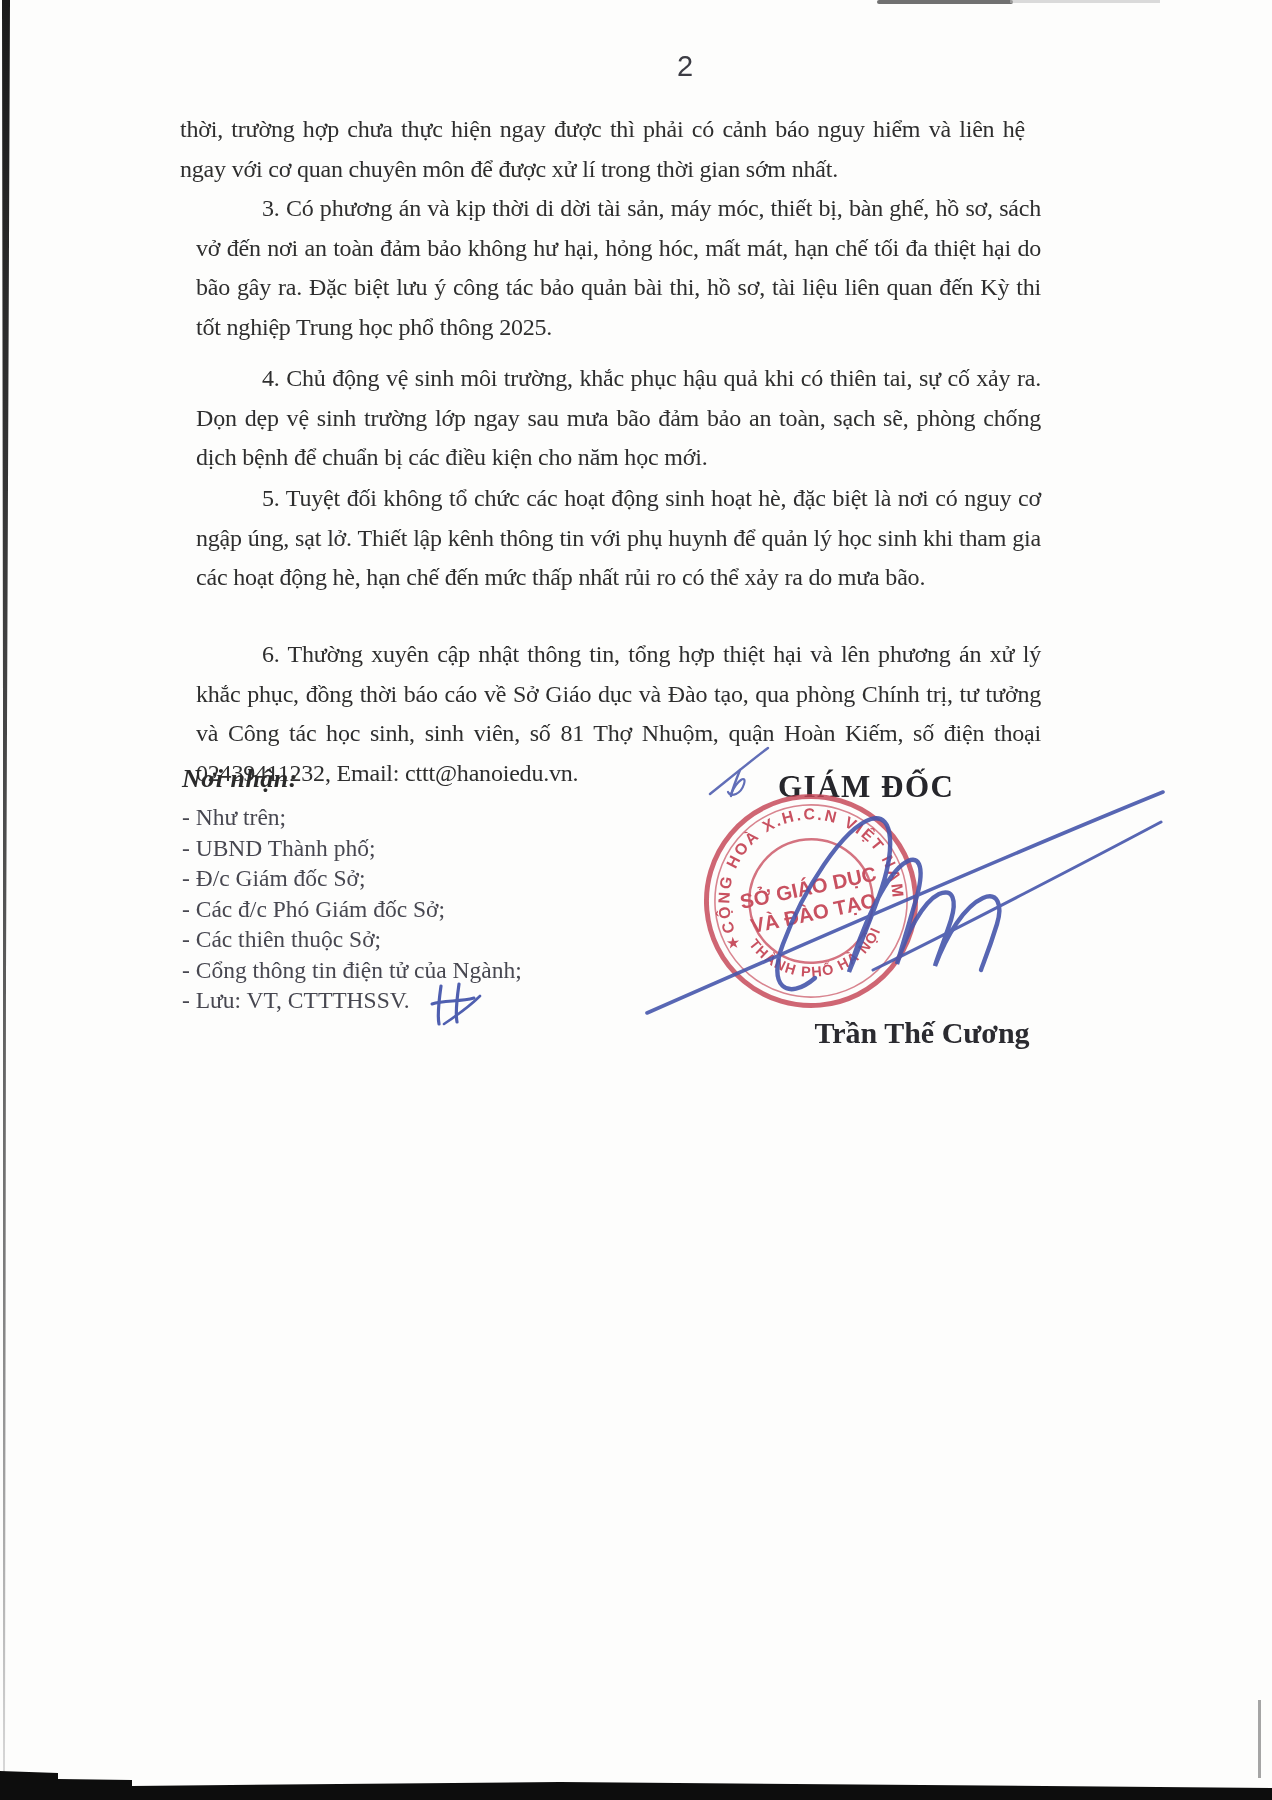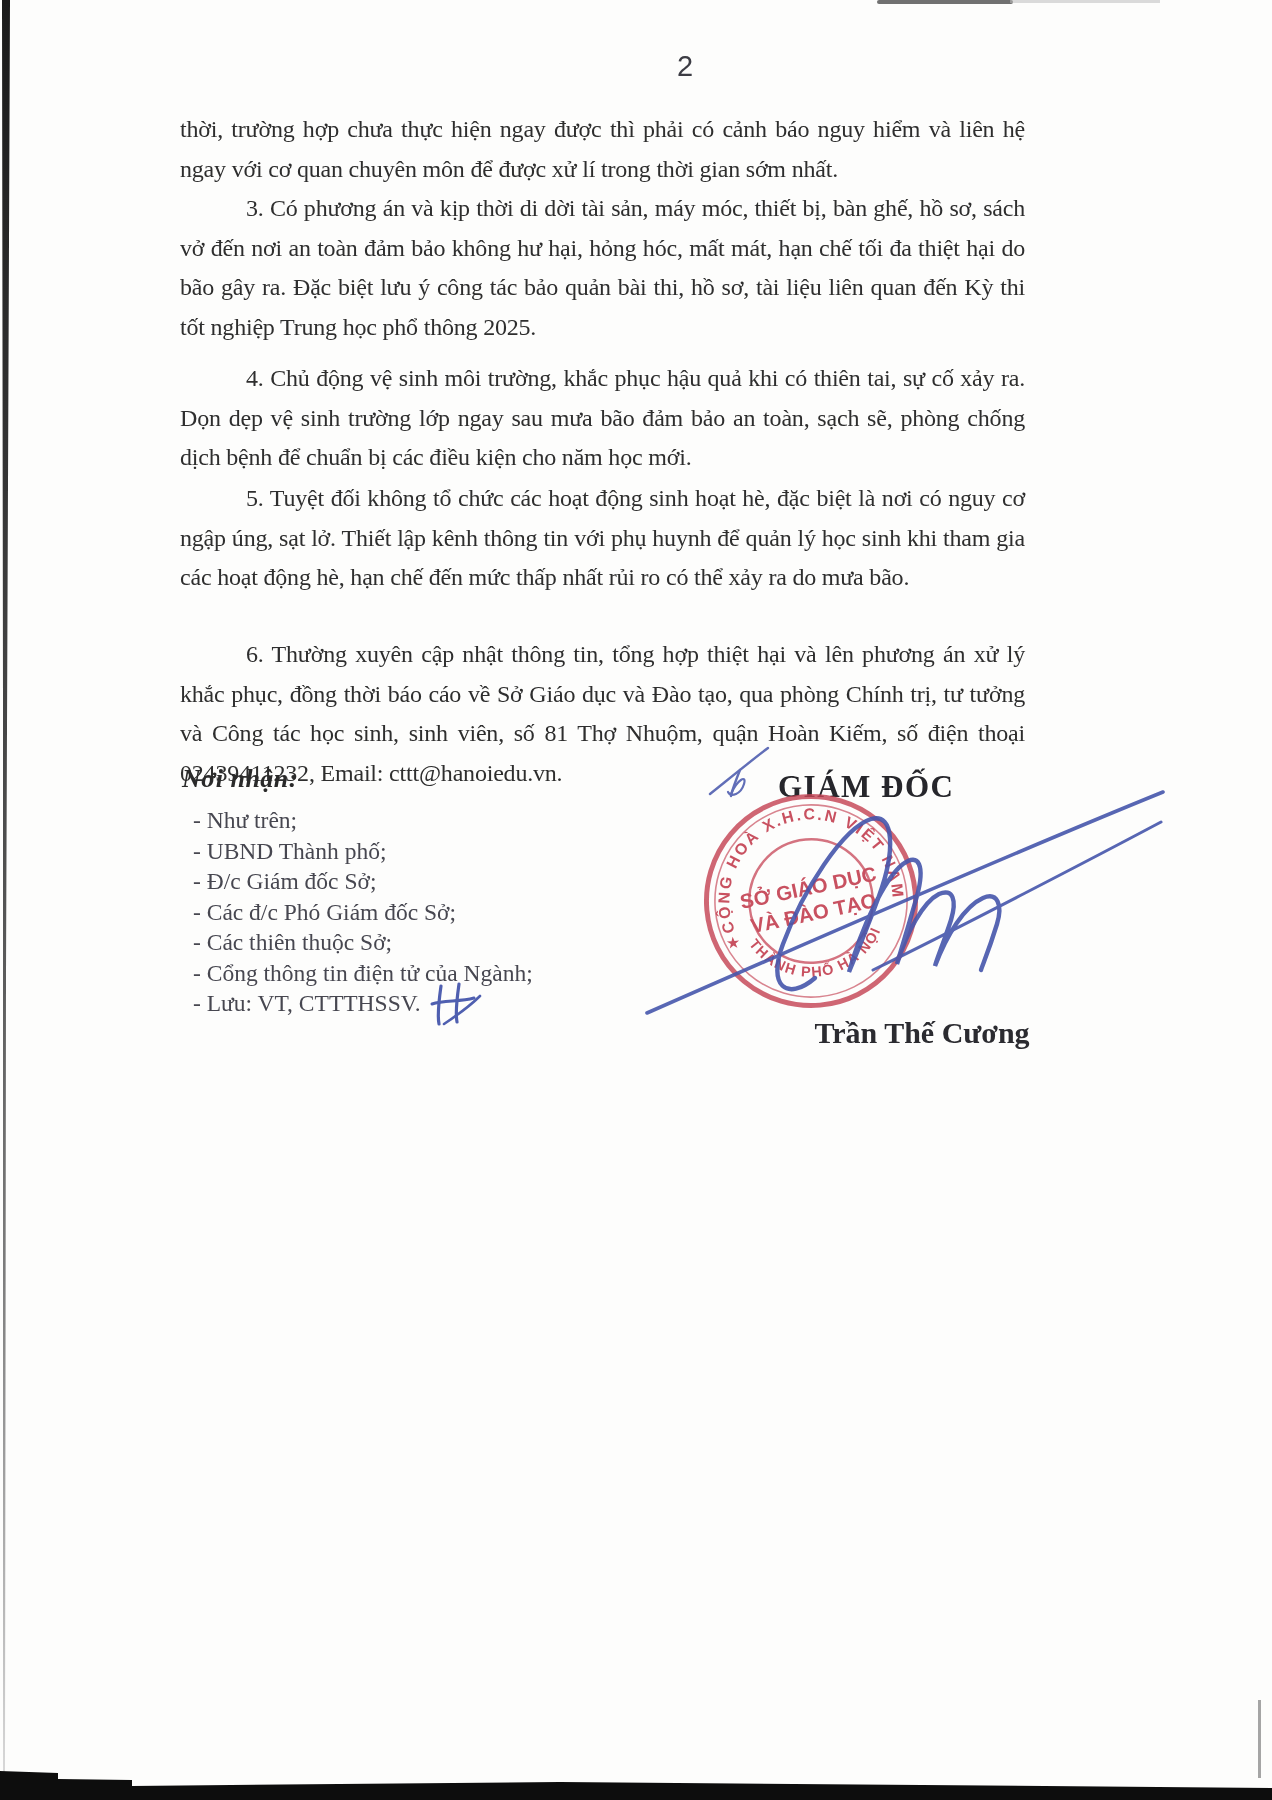--- a/index.html
+++ b/index.html
@@ -43,33 +43,33 @@
     font-size:29px;color:#3c3c44;
   }
   .para{
     position:absolute;left:180px;width:845px;
     font-size:24px;line-height:39.5px;
     text-align:justify;
     letter-spacing:-0.2px;
     color:#2e2e2e;
     margin:0;
   }
-  .para.indent{text-indent:66px;}
+  .para.indent{text-indent:66px;margin-left:16px;}
   #para-1{top:110px;}
   #para-3{top:189px;}
   #para-4{top:359px;}
   #para-5{top:479px;}
   #para-6{top:635px;}
   
   .recipients{position:absolute;left:182px;top:764px;width:430px;}
   .recipients-heading{
     font-size:26px;font-weight:bold;font-style:italic;color:#2a2a2a;
     margin:0 0 8px 0;letter-spacing:.5px;
   }
-  .recipients-list{list-style:none;margin:11px;padding:0;}
+  .recipients-list{list-style:none;margin:0;padding:0;}
   .recipients-list li{
     font-size:23.5px;line-height:30.5px;color:#474750;margin:0;padding:0;
   }
   
   .sig-title{
     position:absolute;left:778px;top:769px;width:280px;
     font-size:31px;font-weight:bold;color:#26262b;letter-spacing:1.5px;
     white-space:nowrap;
   }
   .signer-name{

